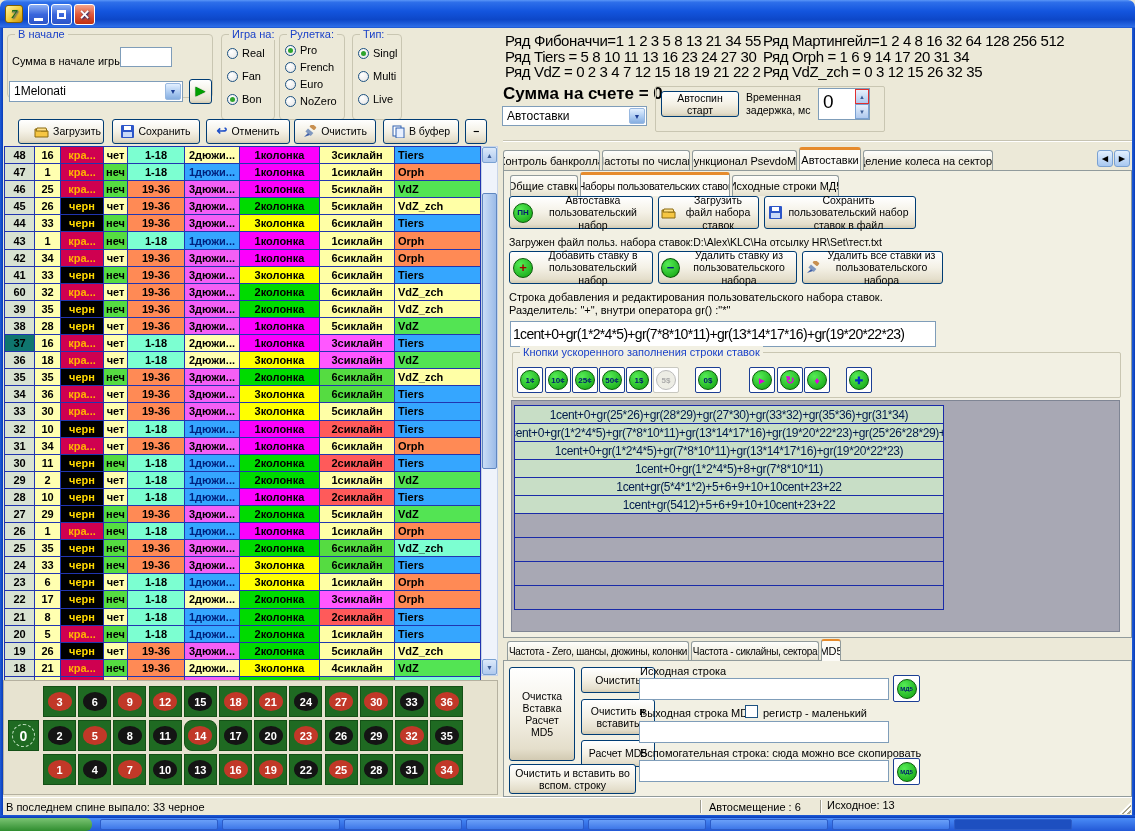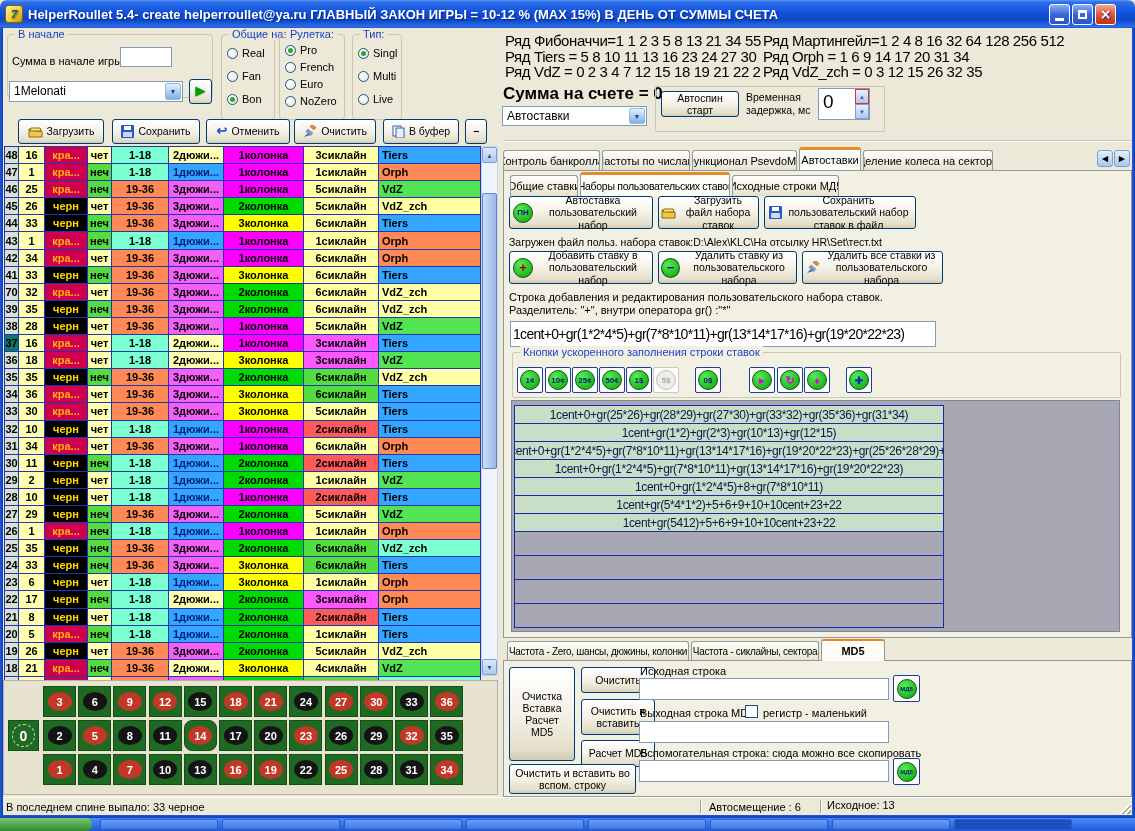--- a/index.html
+++ b/index.html
@@ -67,21 +67,21 @@
   .tab.sel { background:#FCFBF6; border-top:3px solid #E68B2C; z-index:3; }
   .tabpage { position:absolute; background:#F2F0E3; border:1px solid #919B9C; }
 
   
   #hist { position:absolute; left:4px; top:146px; width:477px; height:534px; overflow:hidden;
     background:#9FA0A8; border-left:1px solid #2135B0; border-top:1px solid #2135B0; }
   .hist-row { display:flex; height:17.1px; }
   .hc { border-right:1px solid #2135B0; border-bottom:1px solid #2135B0;
     font:bold 11px "Liberation Sans",sans-serif; display:flex; align-items:center;
     justify-content:center; overflow:hidden; white-space:nowrap; }
-  .c0{width:14px}.c1{width:26px}.c2{width:43px}.c3{width:24px}.c4{width:57px}
+  .c0{width:30px}.c1{width:26px}.c2{width:43px}.c3{width:24px}.c4{width:57px}
   .c5{width:55px}.c6{width:80px}.c7{width:75px}
   .c8{flex:1; justify-content:flex-start; padding-left:3px;}
 
   
   .sb { position:absolute; left:481px; top:146px; width:17px; height:530px; background:#EFF3FB;
     border:1px solid #C8D4E8; }
   .sbb { position:absolute; left:0; width:15px; height:16px;
     background:linear-gradient(180deg,#DCE9FA,#AFC9EE); border:1px solid #7AA1D2; border-radius:2px;
     color:#3C5E98; font-size:7px; display:flex; align-items:center; justify-content:center; }
   .sbthumb { position:absolute; left:0; top:46px; width:15px; height:276px; border-radius:2px;
@@ -144,21 +144,20 @@
     border:1px solid #7F9DB9; background:#fff; font-size:14px; letter-spacing:-0.7px;
     line-height:24px; padding:0 2px; overflow:hidden; white-space:nowrap; }
 
   svg { display:block; }
 </style>
 </head>
 <body>
 
 <div class="titlebar">
   <div class="appicon">7</div>
-  <div class="ttl">HelperRoullet 5.4- create helperroullet@ya.ru ГЛАВНЫЙ ЗАКОН ИГРЫ = 10-12 % (MAX 15%) В ДЕНЬ ОТ СУММЫ СЧЕТА</div>
   <div class="tbtns">
     <div class="tbtn mm">
         <span class="glyph-min"></span>
       </div>
     <div class="tbtn mm">
         <span class="glyph-max"></span>
       </div>
     <div class="tbtn cl">×</div>
   </div>
 </div>
@@ -174,21 +173,21 @@
 
 <div class="combo" style="left:9px;top:81px;width:174px;height:21px;">
   <span class="cval">1Melonati</span>
   <span class="cbtn">▼</span>
 </div>
 <div class="xpbtn" style="left:189px;top:79px;width:23px;height:25px;">
   <span style="color:#00A000;font-size:13px;text-shadow:0 0 1px #004000;">▶</span>
 </div>
 
 <div class="group" style="left:221px;top:34px;width:54px;height:86px;">
-  <span class="legend">Общие на:</span>
+  <span class="legend">Игра на:</span>
   <div class="radio" style="left:5px;top:12px;">
       <span class="rdot"></span>
       <span>Real</span>
     </div>
   <div class="radio" style="left:5px;top:35px;">
       <span class="rdot"></span>
       <span>Fan</span>
     </div>
   <div class="radio on" style="left:5px;top:58px;">
       <span class="rdot"></span>
@@ -225,21 +224,21 @@
   <div class="radio" style="left:5px;top:35px;">
       <span class="rdot"></span>
       <span>Multi</span>
     </div>
   <div class="radio" style="left:5px;top:58px;">
       <span class="rdot"></span>
       <span>Live</span>
     </div>
 </div>
 
-<div class="xpbtn" style="left:18px;top:119px;width:86px;height:25px;">
+<div class="xpbtn" style="left:18px;top:119px;width:86px;height:25px;justify-content:flex-end;">
   <span class="ico">
       <svg width="15" height="12">
         <path d="M1 3 L6 3 L7 5 L14 5 L14 11 L1 11 Z" fill="#F6C642" stroke="#8A6A10"></path>
         <path d="M2 5 L13 5 L12 2 L3 2 Z" fill="#FFE18A" stroke="#8A6A10"></path>
       </svg>
     </span>
   <span>Загрузить</span>
 </div>
 <div class="xpbtn" style="left:112px;top:119px;width:88px;height:25px;">
   <span class="ico">
@@ -361,21 +360,21 @@
       <div class="hc c1" style="background: rgb(255, 255, 176); color: rgb(0, 0, 0);">33</div>
       <div class="hc c2" style="background: rgb(0, 0, 0); color: rgb(255, 216, 0);">черн</div>
       <div class="hc c3" style="background: rgb(85, 220, 65); color: rgb(0, 0, 0);">неч</div>
       <div class="hc c4" style="background: rgb(255, 138, 85); color: rgb(0, 0, 0);">19-36</div>
       <div class="hc c5" style="background: rgb(244, 95, 245); color: rgb(0, 0, 0);">3дюжи...</div>
       <div class="hc c6" style="background: rgb(255, 255, 0); color: rgb(0, 0, 0);">3колонка</div>
       <div class="hc c7" style="background: rgb(255, 255, 166); color: rgb(0, 0, 0);">6сиклайн</div>
       <div class="hc c8" style="background: rgb(53, 166, 255); color: rgb(0, 0, 0);">Tiers</div>
     </div>
     <div class="hist-row">
-      <div class="hc c0" style="background: rgb(216, 226, 210); color: rgb(0, 0, 0);">70</div>
+      <div class="hc c0" style="background: rgb(216, 226, 210); color: rgb(0, 0, 0);">60</div>
       <div class="hc c1" style="background: rgb(255, 255, 176); color: rgb(0, 0, 0);">32</div>
       <div class="hc c2" style="background: rgb(207, 0, 80); color: rgb(255, 180, 0);">кра...</div>
       <div class="hc c3" style="background: rgb(255, 255, 176); color: rgb(0, 0, 0);">чет</div>
       <div class="hc c4" style="background: rgb(255, 138, 85); color: rgb(0, 0, 0);">19-36</div>
       <div class="hc c5" style="background: rgb(244, 95, 245); color: rgb(0, 0, 0);">3дюжи...</div>
       <div class="hc c6" style="background: rgb(0, 219, 0); color: rgb(0, 0, 0);">2колонка</div>
       <div class="hc c7" style="background: rgb(255, 255, 166); color: rgb(0, 0, 0);">6сиклайн</div>
       <div class="hc c8" style="background: rgb(255, 255, 166); color: rgb(0, 0, 0);">VdZ_zch</div>
     </div>
     <div class="hist-row">
@@ -900,40 +899,39 @@
 <div class="coin" style="left:804px;top:367px;">
     <span class="circ" style="color:#E000E0;font-size:10px;">♦</span>
   </div>
 <div class="coin" style="left:846px;top:367px;">
     <span class="circ" style="color:#0030C0;font-size:10px;">✚</span>
   </div>
 
 <div id="betlist">
   <div id="betrows">
       <div class="bet-row">1cent+0+gr(25*26)+gr(28*29)+gr(27*30)+gr(33*32)+gr(35*36)+gr(31*34)</div>
-      <div class="bet-row">1cent+gr(1*2)+gr(2*3)+gr(10*13)+gr(12*15)</div>
       <div class="bet-row">1cent+0+gr(1*2*4*5)+gr(7*8*10*11)+gr(13*14*17*16)+gr(19*20*22*23)+gr(25*26*28*29)+...</div>
       <div class="bet-row">1cent+0+gr(1*2*4*5)+gr(7*8*10*11)+gr(13*14*17*16)+gr(19*20*22*23)</div>
       <div class="bet-row">1cent+0+gr(1*2*4*5)+8+gr(7*8*10*11)</div>
       <div class="bet-row">1cent+gr(5*4*1*2)+5+6+9+10+10cent+23+22</div>
       <div class="bet-row">1cent+gr(5412)+5+6+9+10+10cent+23+22</div>
       <div class="bet-empty"></div>
       <div class="bet-empty"></div>
       <div class="bet-empty"></div>
       <div class="bet-empty"></div>
     </div>
 </div>
 
 <div class="tab" style="left:507px;top:641px;width:182px;height:20px;font-size:10px;letter-spacing:-0.3px;">
     <span>Частота - Zero, шансы, дюжины, колонки</span>
   </div>
 <div class="tab" style="left:691px;top:641px;width:128px;height:20px;font-size:10px;letter-spacing:-0.3px;">
     <span>Частота - сиклайны, сектора</span>
   </div>
-<div class="tab sel" style="left:821px;top:639px;width:64px;height:22px;border-top:2px solid #E68B2C;font-weight:bold;">
+<div class="tab sel" style="left:821px;top:639px;width:20px;height:22px;border-top:2px solid #E68B2C;">
     <span>MD5</span>
   </div>
 <div class="tabpage" style="left:503px;top:660px;width:629px;height:137px;"></div>
 
 <div class="xpbtn" style="left:509px;top:667px;width:66px;height:94px;white-space:normal;padding:4px;">
   <span>Очистка Вставка Расчет MD5</span>
 </div>
 <div class="xpbtn" style="left:581px;top:667px;width:74px;height:26px;">
   <span>Очистить</span>
 </div>

